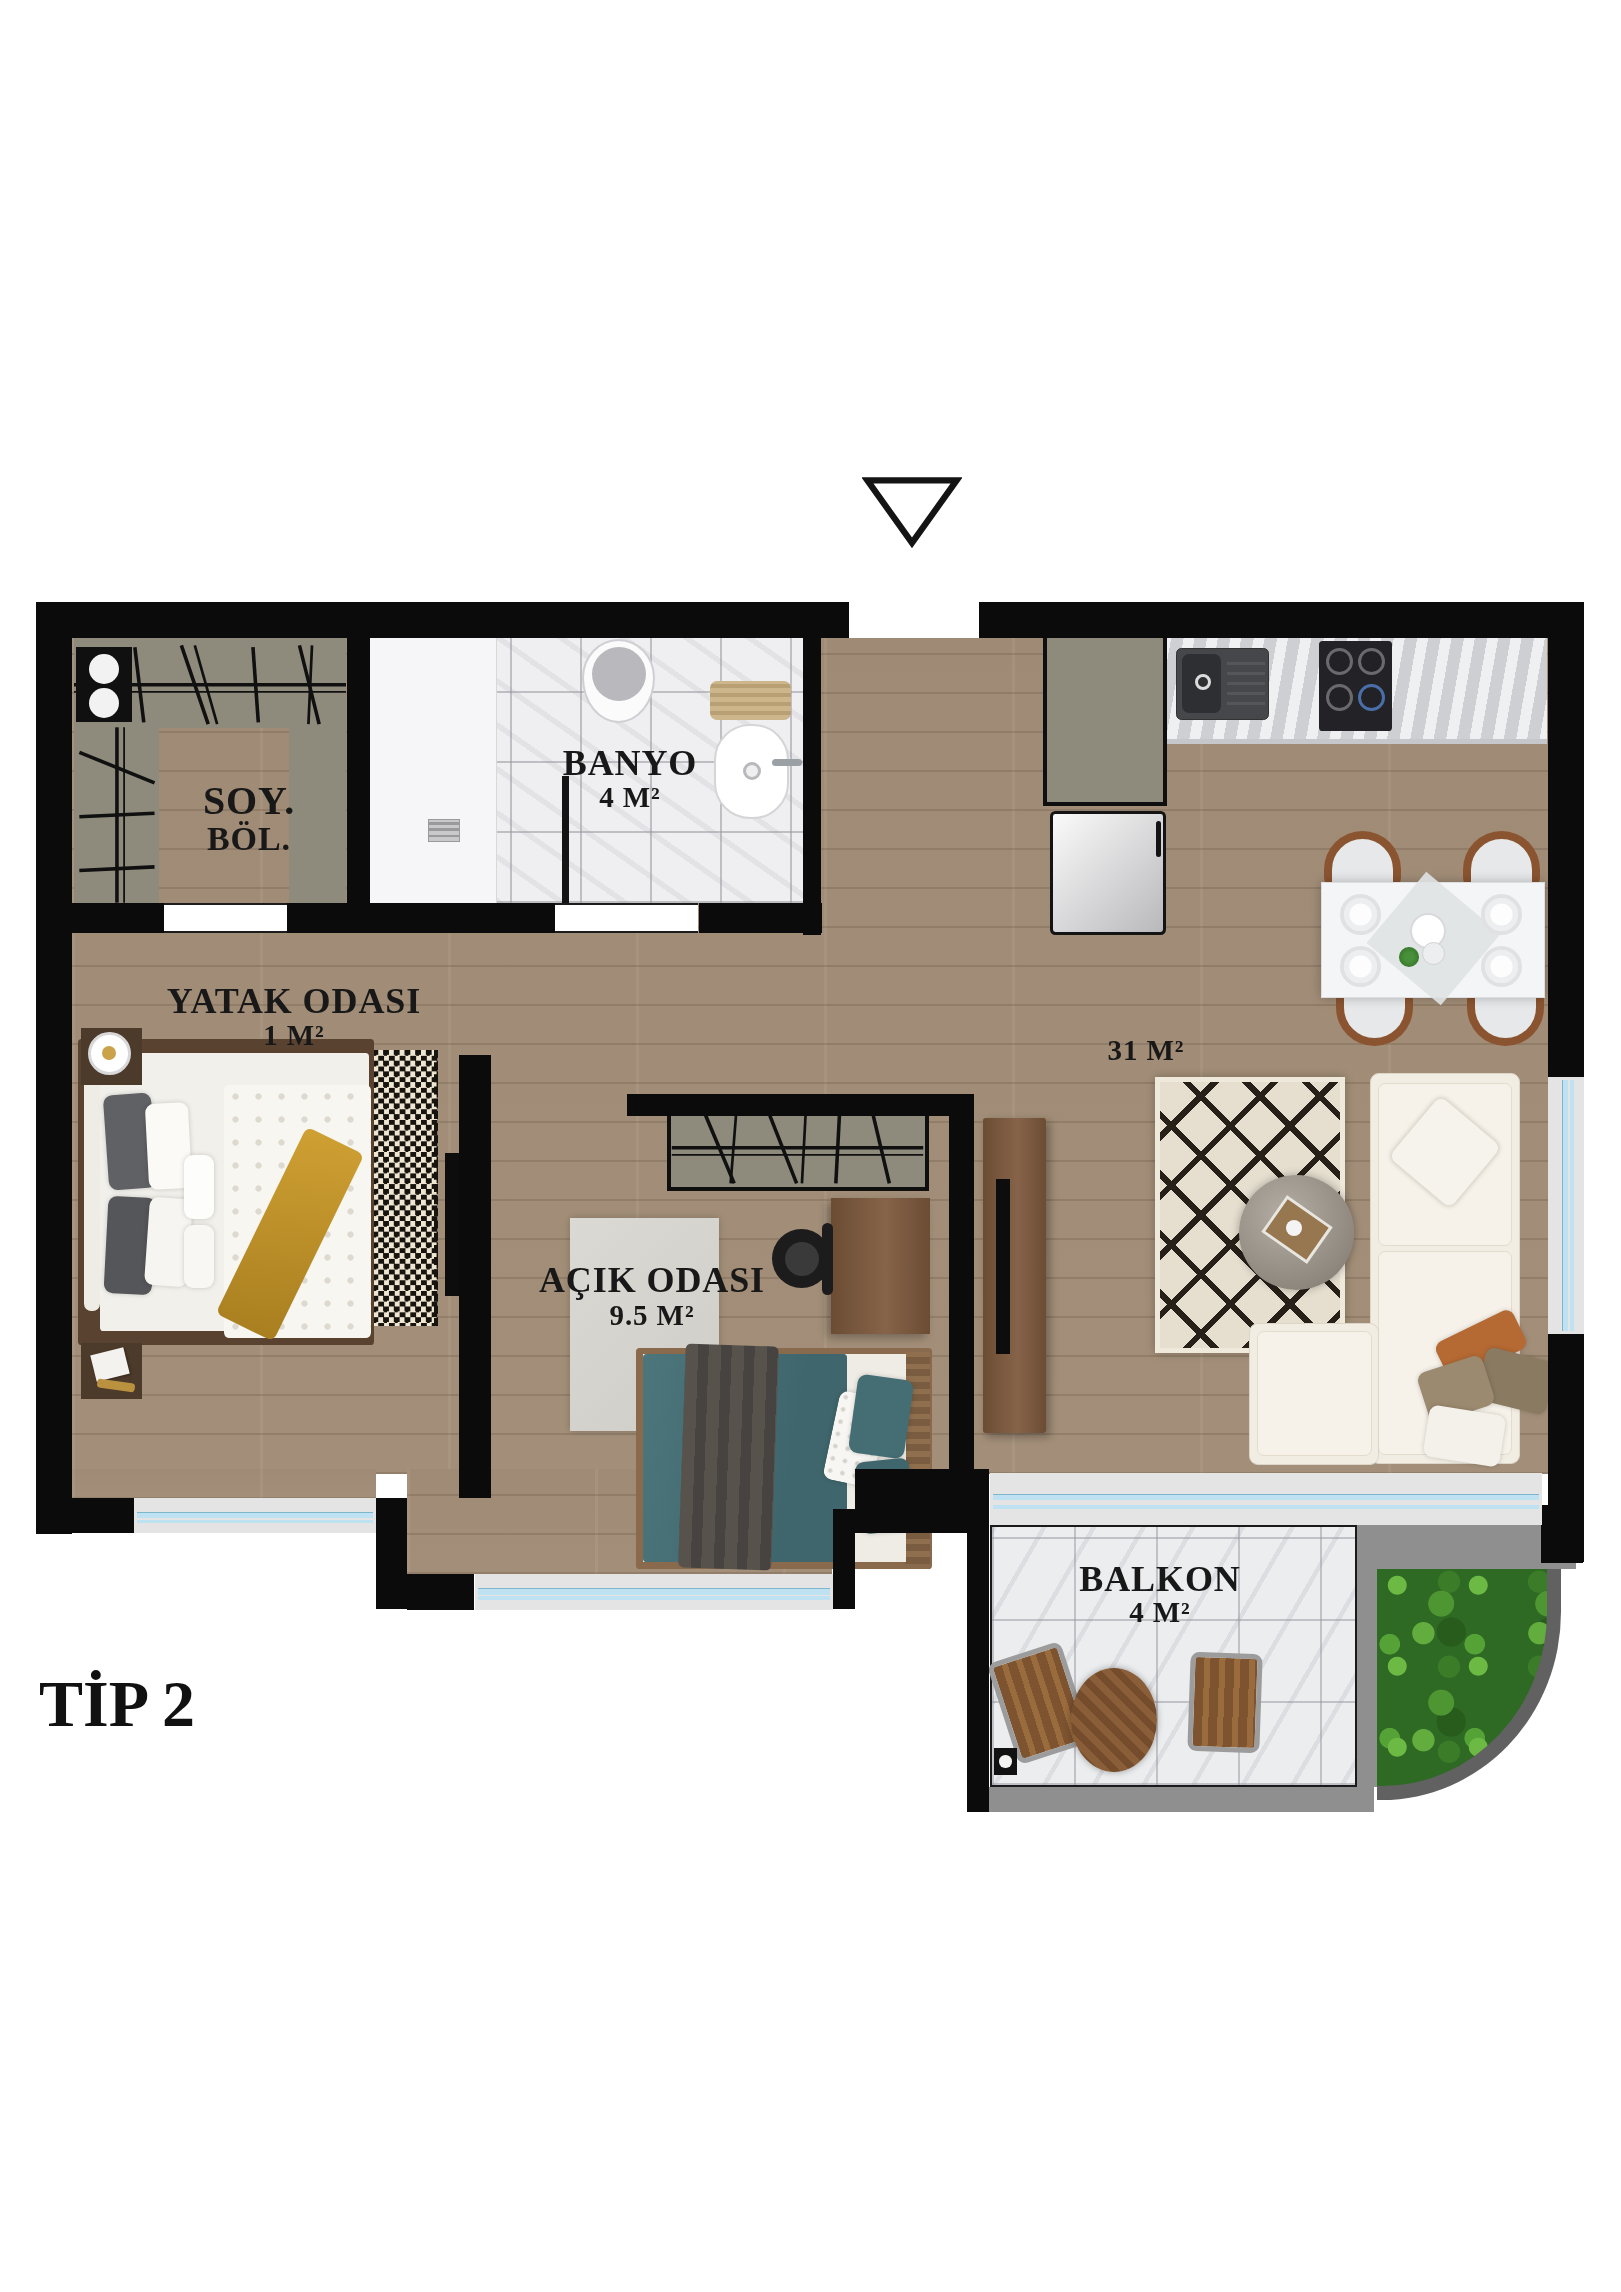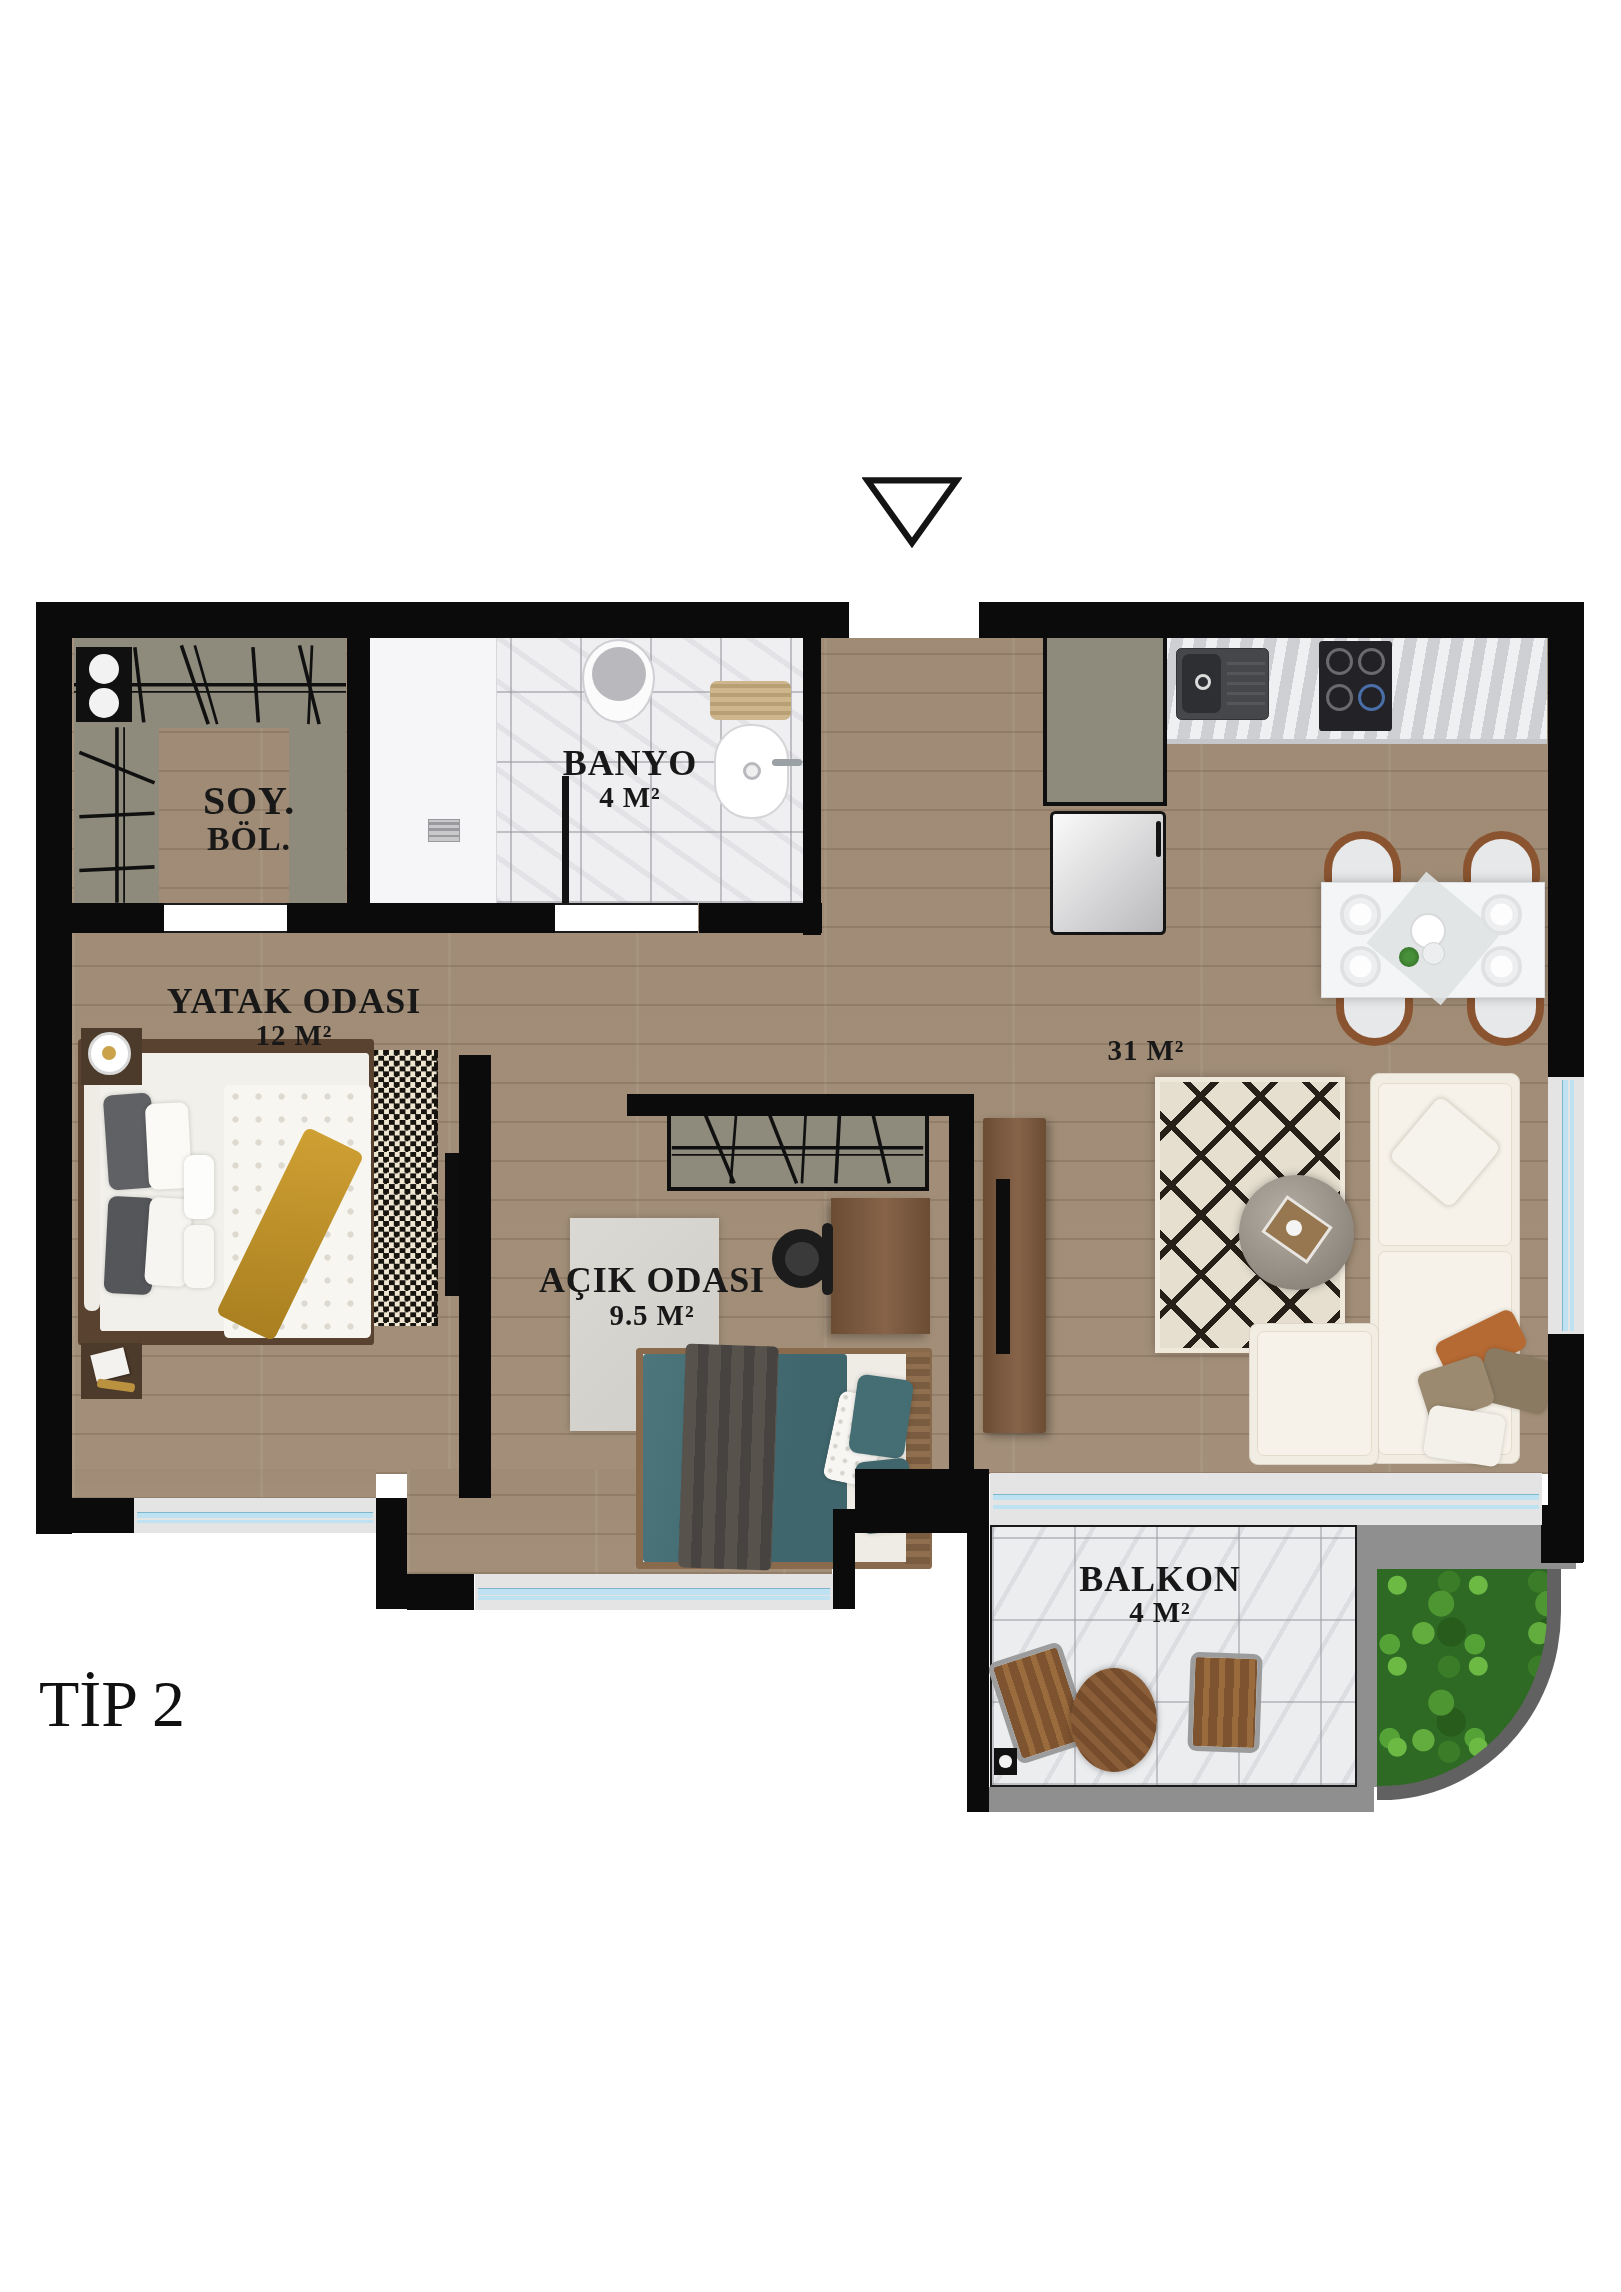--- a/index.html
+++ b/index.html
@@ -30,21 +30,21 @@
   .win::after{content:"";position:absolute;left:2.7px;right:2.7px;top:62%;height:3.6px;background:var(--glass);}
   .winv{background:#e4e4e4;}
   .winv::before{content:"";position:absolute;top:2.7px;bottom:2.7px;left:38%;width:5.4px;background:var(--glass);border-left:0.9px solid #7fb6cc;}
   .winv::after{content:"";position:absolute;top:2.7px;bottom:2.7px;left:62%;width:3.6px;background:var(--glass);}
   .door{background:#ffffff;border-top:2.7px solid #1c1c1c;border-bottom:2.7px solid #1c1c1c;}
 
   
   .lbl{transform:translateX(-50%);font-weight:700;color:#181818;white-space:nowrap;letter-spacing:0.9px;}
   .name{font-size:36px;}
   .area{font-size:29px;}
-  .title-line{font-weight:400;font-size:66px;color:#111;line-height:1.0;white-space:nowrap;}
+  .title-line{font-weight:700;font-size:66px;color:#111;line-height:1.0;white-space:nowrap;}
 
   
   .sofa{background:var(--sofa);border:1.8px solid #ddd6c8;border-radius:9px;}
   .cushion{background:#f6f2e9;border:0.9px solid #e3dccd;border-radius:7.2px;}
   .pillow{border-radius:9px;box-shadow:0 0 5.4px rgba(0,0,0,.18);}
   .rug-diamond{background-color:var(--rug-cream);
     background-image:
       repeating-linear-gradient(45deg, transparent 0 36px, var(--rug-ink) 36px 42px),
       repeating-linear-gradient(135deg, transparent 0 36px, var(--rug-ink) 36px 42px);
     border:5.4px solid #efe9db;box-shadow:0 0 9px rgba(0,0,0,.25);}
@@ -262,21 +262,21 @@
     <polygon points="6,6 106,6 56,76" fill="#ffffff" stroke="#141414" stroke-width="7"></polygon>
   </svg>
 
   <div class="lbl name" style="left:249px;top:777px;font-size:40px;">SOY.</div>
   <div class="lbl name" style="left:249px;top:820px;font-size:34px;">BÖL.</div>
 
   <div class="lbl name" style="left:630px;top:742px;">BANYO</div>
   <div class="lbl area" style="left:630px;top:781px;">4 M²</div>
 
   <div class="lbl name" style="left:294px;top:980px;">YATAK ODASI</div>
-  <div class="lbl area" style="left:294px;top:1019px;">12 M²</div>
+  <div class="lbl area" style="left:294px;top:1019px;">1 M²</div>
 
   <div class="lbl area" style="left:1146px;top:1034px;">31 M²</div>
 
   <div class="lbl name" style="left:652px;top:1259px;">AÇIK ODASI</div>
   <div class="lbl area" style="left:652px;top:1299px;">9.5 M²</div>
 
   <div class="lbl name" style="left:1160px;top:1558px;">BALKON</div>
   <div class="lbl area" style="left:1160px;top:1596px;">4 M²</div>
 
   <div class="title-line" style="left:39px;top:1671px;">TİP 2</div>

